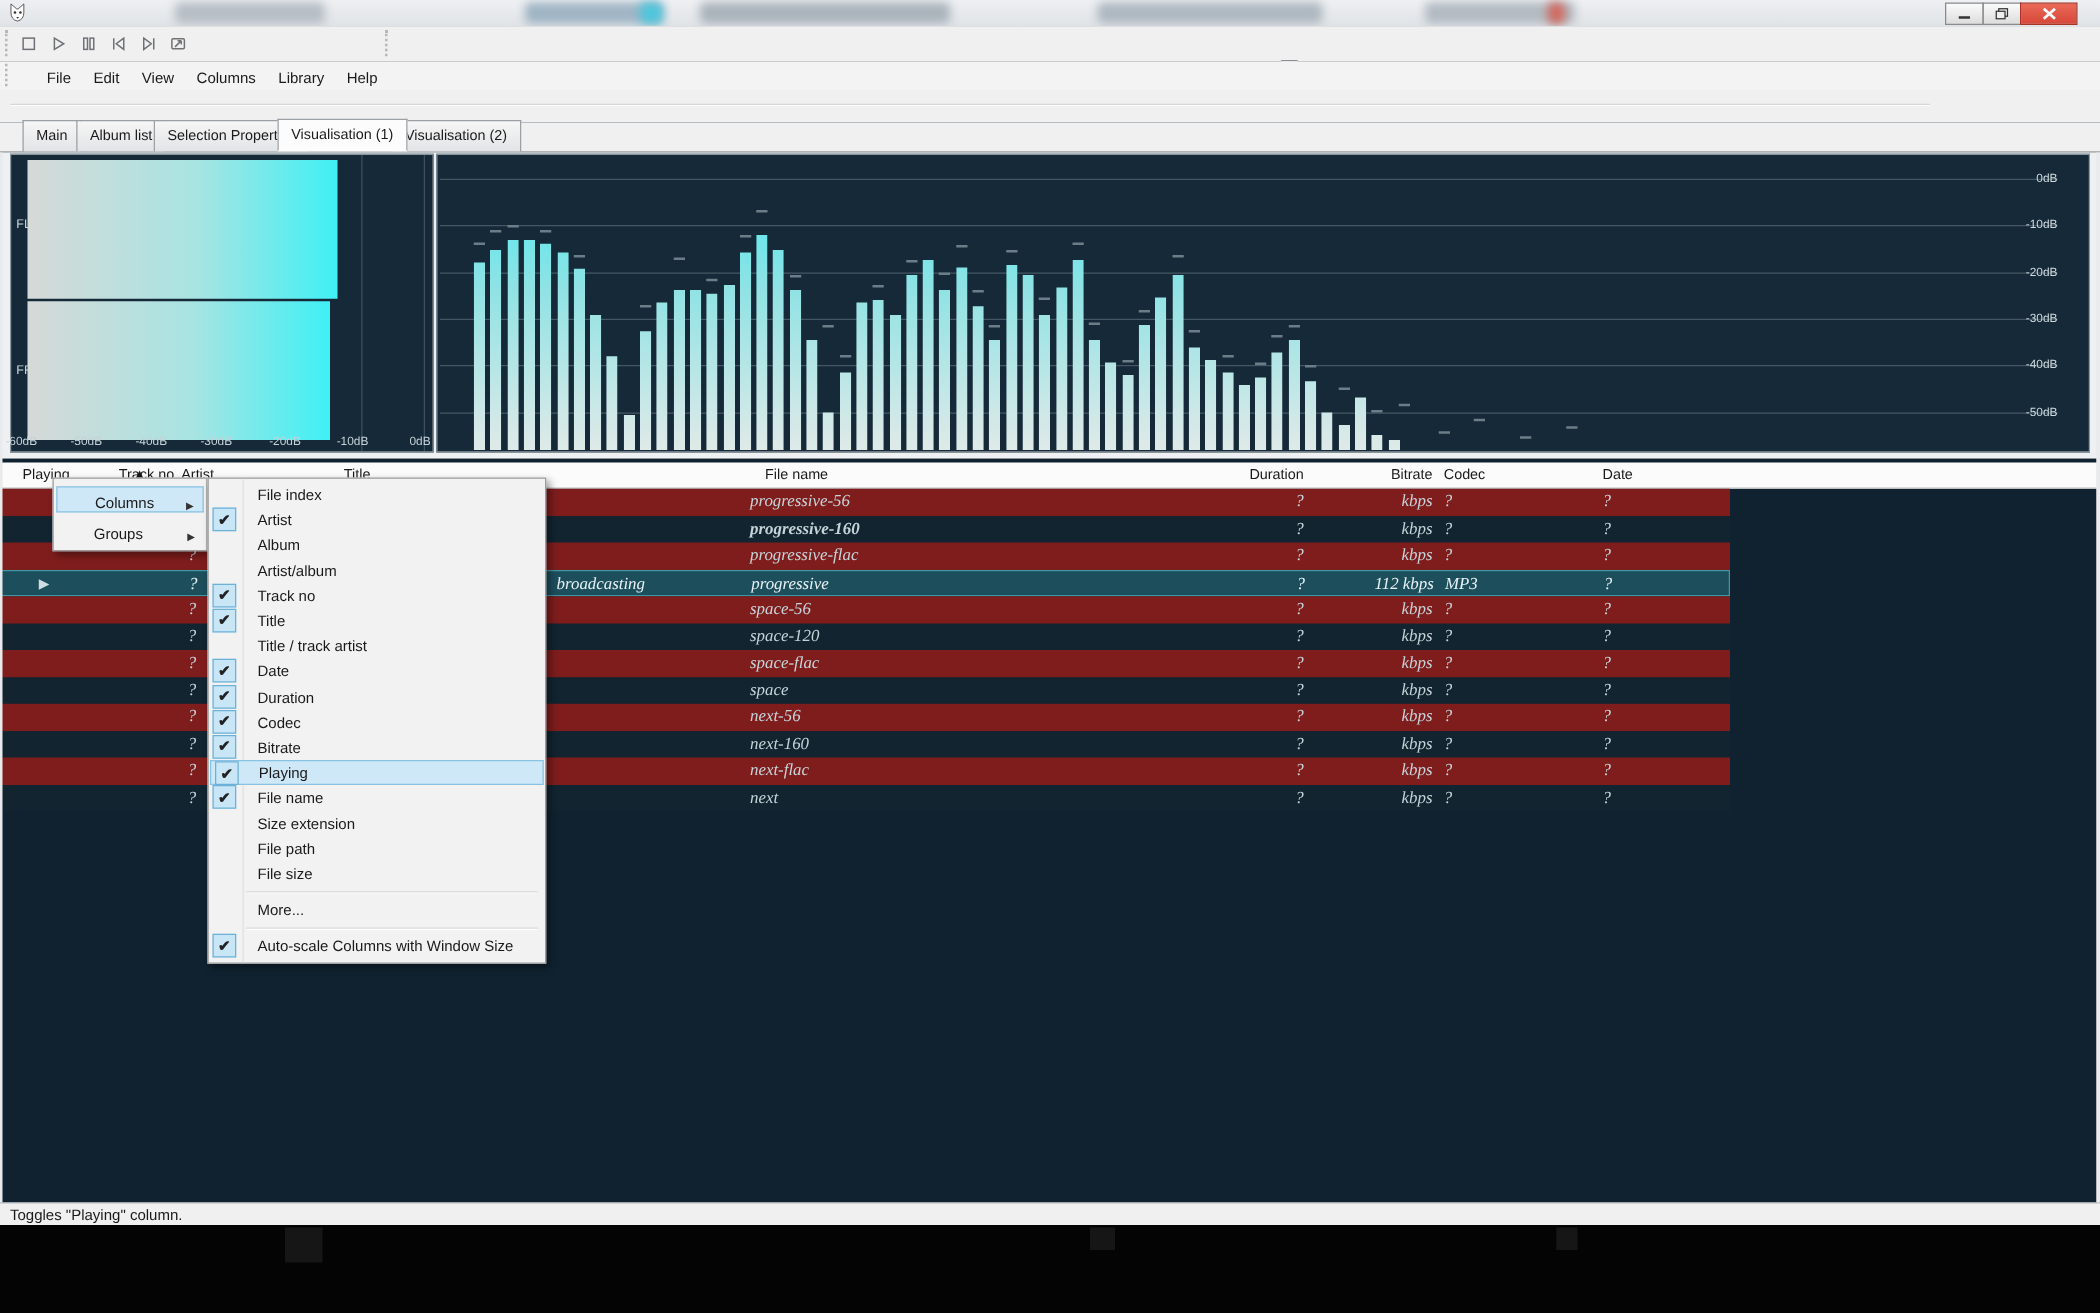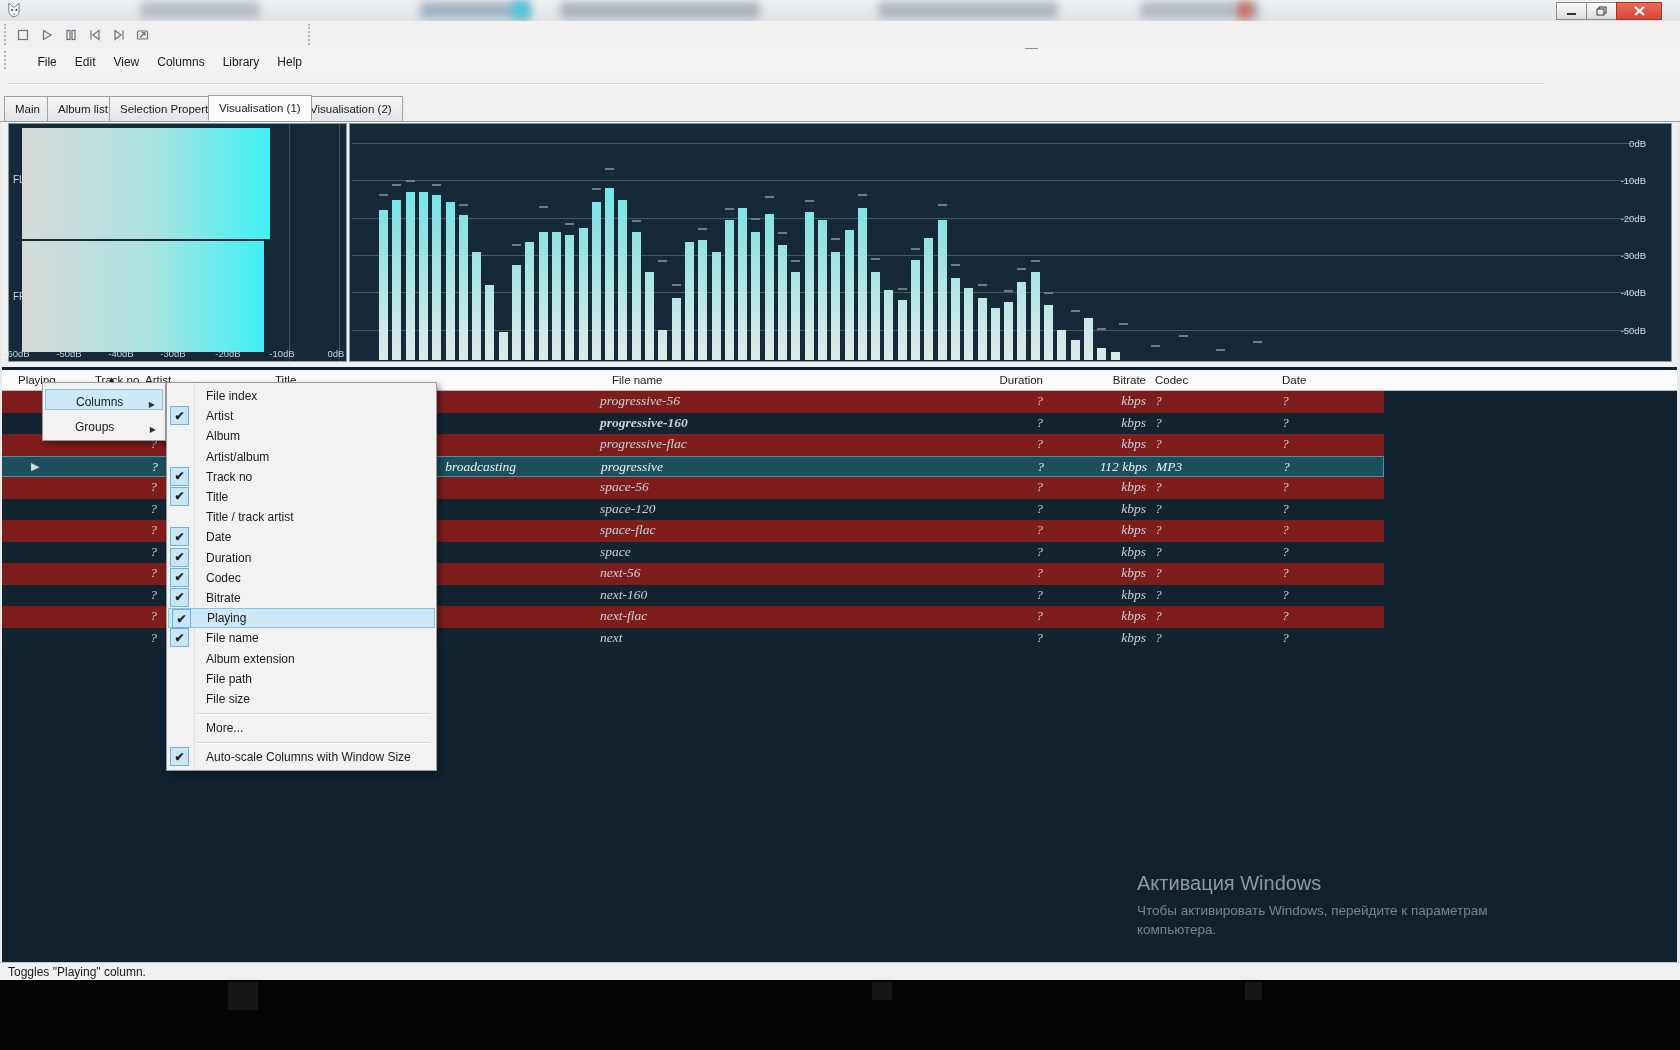--- a/index.html
+++ b/index.html
@@ -27,21 +27,21 @@
     border:1px solid #8a8e92;border-radius:2px;}
   
   .menubar{position:absolute;left:0;top:49px;width:1680px;height:23px;background:#f3f3f4;}
   .menubar span{display:inline-block;margin-top:4px;padding:2px 9px;font-size:12px;color:#1a1a1a;}
   .gapstrip{position:absolute;left:0;top:72px;width:1680px;height:26px;background:#f0f0f1;}
   .groove{position:absolute;left:8px;top:11px;width:1536px;height:1px;background:#d4d6d8;border-bottom:1px solid #fdfdfd;}
   
   .tabstrip{position:absolute;left:0;top:98px;width:1680px;height:24px;background:#f0f0f1;border-bottom:1px solid #9aa0a4;box-sizing:border-box;}
   .tab{position:absolute;bottom:0;height:19px;padding:12px 10px;font-size:11.5px;color:#1a1a1a;
     background:linear-gradient(#f6f6f6,#e3e4e6);border:1px solid #9aa0a4;border-bottom:none;
-    display:flex;align-items:center;box-sizing:border-box;}
+    display:flex;align-items:center;box-sizing:border-box;margin-left:14px;}
   .tab.active{height:24px;background:#fcfcfd;z-index:3;border-bottom:1px solid #fcfcfd;}
   
   .visarea{position:absolute;left:0;top:122px;width:1680px;height:245px;background:#eef0f1;}
   .vupanel{position:absolute;left:8px;top:1px;width:339px;height:239px;background:#152938;
     border:1px solid #8c98a0;box-sizing:border-box;}
   .chlabel{position:absolute;left:4px;font-size:10px;color:#cdd8dd;}
   .vubar{position:absolute;left:13px;height:111px;
     background:linear-gradient(90deg,#d6d9d7,#a7e4e2 55%,#3ff0f5);}
   .vugrid{position:absolute;top:0;bottom:0;width:1px;background:rgba(180,200,210,.25);}
   .vuscale span{position:absolute;bottom:2px;font-size:9.5px;color:#c5d2d8;transform:translateX(-50%);}
@@ -539,27 +539,20 @@
         </div>
         <div class="plrow odd" style="top: 260.5px;">
           <div class="cell r" style="left: 100px; width: 57px;">?</div>
           <div class="cell " style="left: 600px;">next</div>
           <div class="cell r" style="left: 950px; width: 93px;">?</div>
           <div class="cell r" style="left: 1040px; width: 106px;">kbps</div>
           <div class="cell " style="left: 1155px;">?</div>
           <div class="cell " style="left: 1282px;">?</div>
         </div>
       </div>
-    <div class="activation">
-      <div class="act-title">Активация Windows</div>
-      <div class="act-body">
-        <div>Чтобы активировать Windows, перейдите к параметрам</div>
-        <div>компьютера.</div>
-      </div>
-    </div>
   </div>
 
   <div class="menu menu1" id="menu1">
       <div class="m1item hl">
         <span>Columns</span>
         <span class="arr">▶</span>
       </div>
       <div class="m1item">
         <span>Groups</span>
         <span class="arr">▶</span>
@@ -609,21 +602,21 @@
       </div>
       <div class="m2item hl">
         <span class="cb">✔</span>
         <span>Playing</span>
       </div>
       <div class="m2item">
         <span class="cb">✔</span>
         <span>File name</span>
       </div>
       <div class="m2item">
-        <span>Album extension</span>
+        <span>Size extension</span>
       </div>
       <div class="m2item">
         <span>File path</span>
       </div>
       <div class="m2item">
         <span>File size</span>
       </div>
       <div class="msep">
         <i></i>
       </div>

